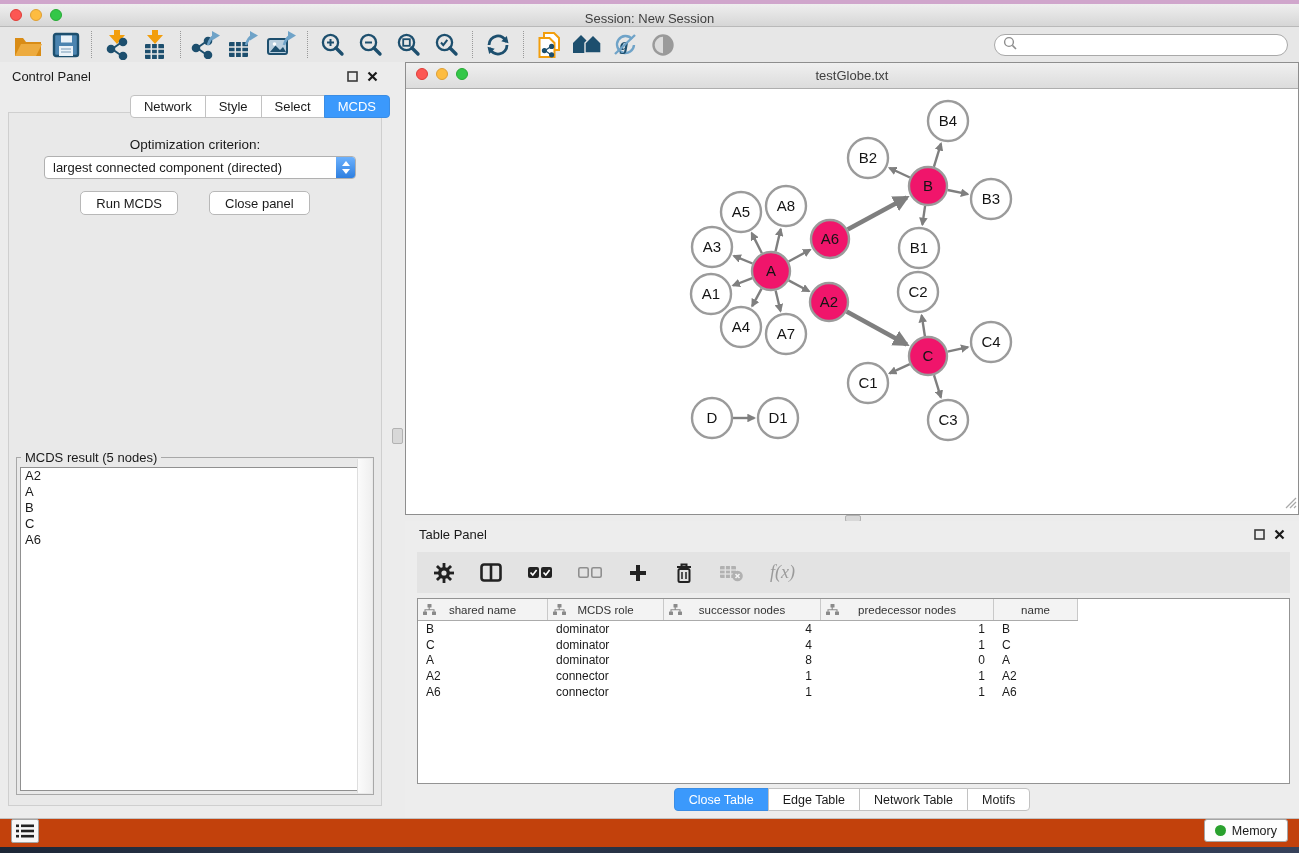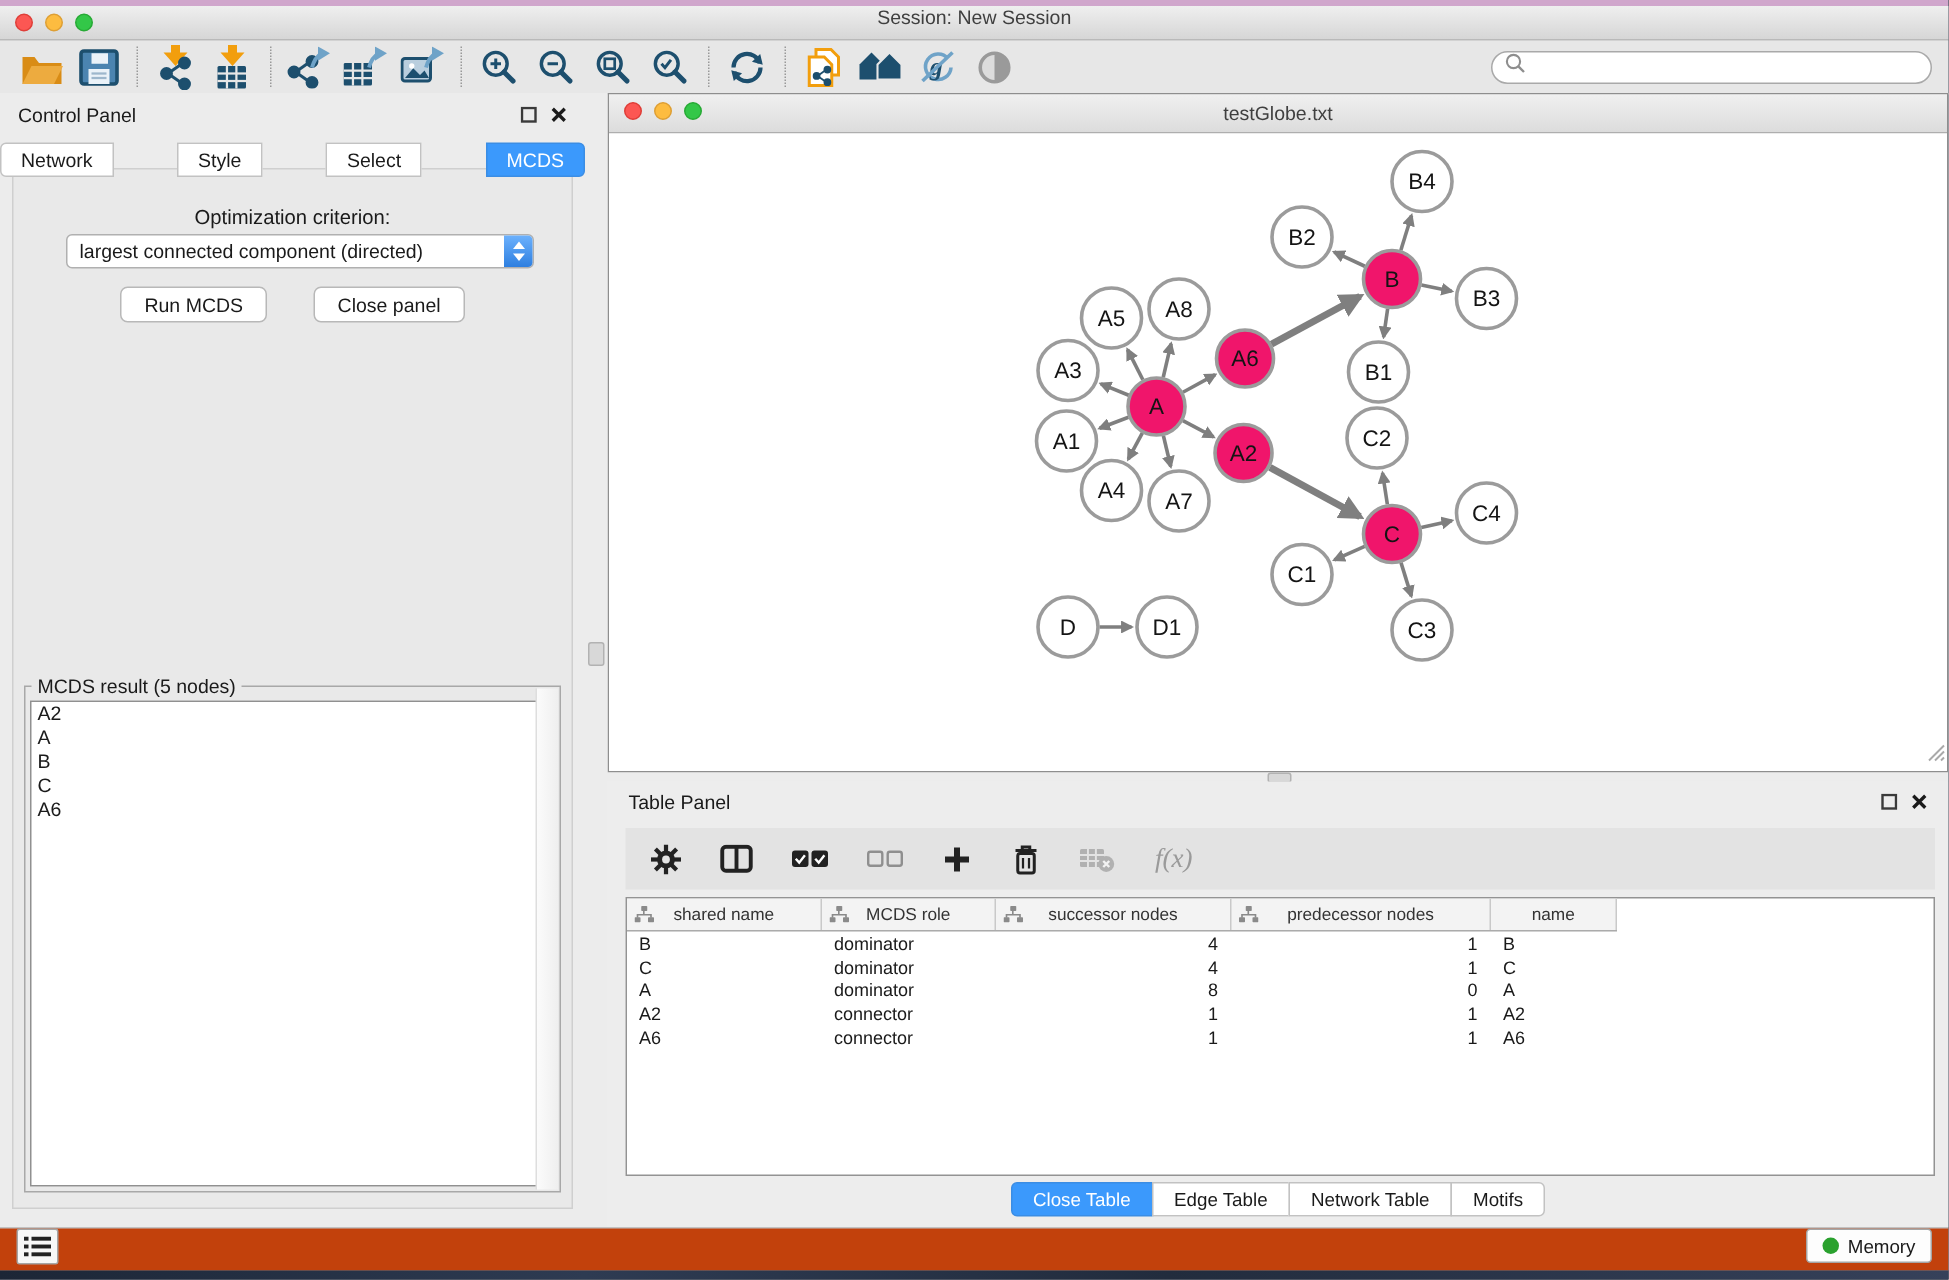--- a/index.html
+++ b/index.html
@@ -5,21 +5,21 @@
   html,body{margin:0;padding:0;width:1299px;height:853px;overflow:hidden;
     font-family:"Liberation Sans",sans-serif;color:#1a1a1a;background:#2a3342;}
   .screen{position:relative;width:1299px;height:853px;}
   .wall-top{position:absolute;top:0;left:0;right:0;height:4px;background:#d0a6cc;}
   .wall-bottom{position:absolute;bottom:0;left:0;right:0;height:6px;
     background:linear-gradient(90deg,#1c2636,#2e3b52 30%,#222c3d 60%,#36415a);}
   .window{position:absolute;top:4px;left:0;width:1299px;height:843px;background:#ececec;}
 
   
   .titlebar{height:22px;background:linear-gradient(#efefef,#d6d6d6);border-bottom:1px solid #b9b9b9;
-    position:relative;display:flex;align-items:flex-start;justify-content:center;}
+    position:relative;display:flex;align-items:flex-end;justify-content:center;}
   .lights{position:absolute;left:10px;top:5px;display:flex;gap:8px;}
   .light{width:12px;height:12px;border-radius:50%;box-sizing:border-box;}
   .l-red{background:#fc5753;border:1px solid #df3e38;}
   .l-yellow{background:#fdbc40;border:1px solid #de9f34;}
   .l-green{background:#33c748;border:1px solid #27aa35;}
   .title-text{font-size:13px;color:#3f3f3f;}
 
   
   .toolbar{height:35px;background:#e7e7e7;border-bottom:1px solid #bdbdbd;
     display:flex;align-items:center;padding:0 9px;}
@@ -36,21 +36,21 @@
   .control-panel{width:390px;position:relative;background:#ececec;flex:none;}
   .v-divider{width:15px;background:#ececec;position:relative;flex:none;}
   .v-handle{position:absolute;top:366px;left:2px;width:9px;height:14px;background:#d8d8d8;
     border:1px solid #b2b2b2;border-radius:2px;}
   .right-col{flex:1;display:flex;flex-direction:column;min-width:0;}
 
   
   .cp-header{height:28px;display:flex;align-items:center;padding:0 12px;font-size:13px;}
   .panel-controls{margin-left:auto;display:flex;gap:9px;align-items:center;}
   .pc-btn{display:inline-flex;cursor:default;}
-  .cp-tabs{position:absolute;top:33px;left:0;right:0;display:flex;justify-content:space-between;z-index:2;}
+  .cp-tabs{position:absolute;top:33px;left:0;right:0;display:flex;justify-content:flex-end;z-index:2;}
   .seg-tab{height:21px;padding:0 13px;font-size:13px;background:#fff;border:1px solid #c2c2c2;
     display:flex;align-items:center;margin-left:-1px;cursor:default;white-space:nowrap;}
   .seg-tab:first-child{border-radius:4px 0 0 4px;margin-left:0;}
   .seg-tab:last-child{border-radius:0 4px 4px 0;}
   .seg-tab.active{background:#3b99fc;border-color:#3b8de4;color:#fff;}
   .cp-body{position:absolute;top:50px;left:8px;right:8px;bottom:12px;background:#e9e9e9;
     border:1px solid #cfcfcf;}
   .opt-label{margin-top:24px;text-align:center;font-size:13.5px;}
   .dropdown{position:absolute;left:35px;top:43px;width:312px;height:23px;display:flex;
     background:#fff;border:1px solid #b0b0b0;border-radius:4px;box-sizing:border-box;cursor:default;}

